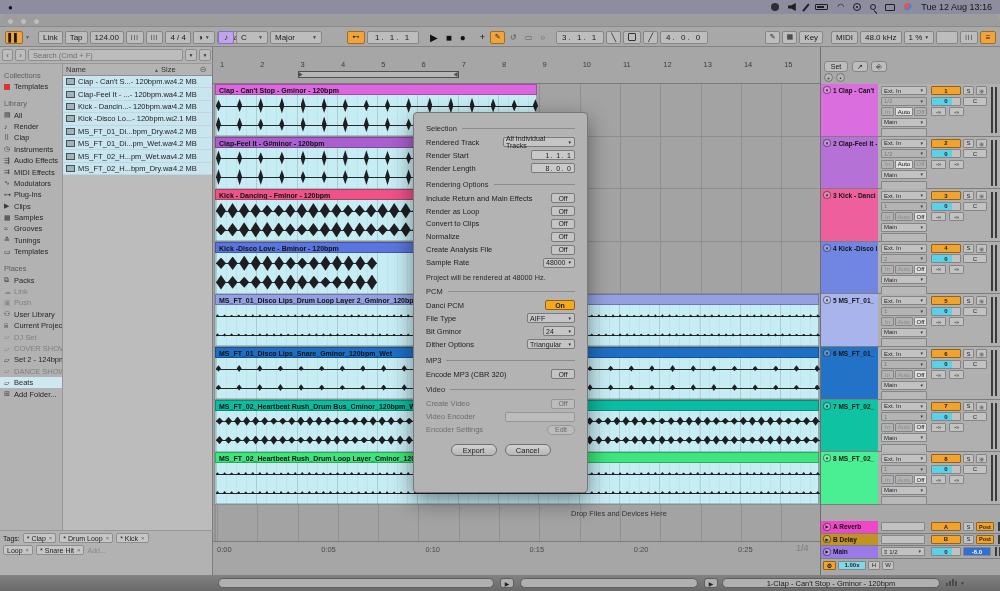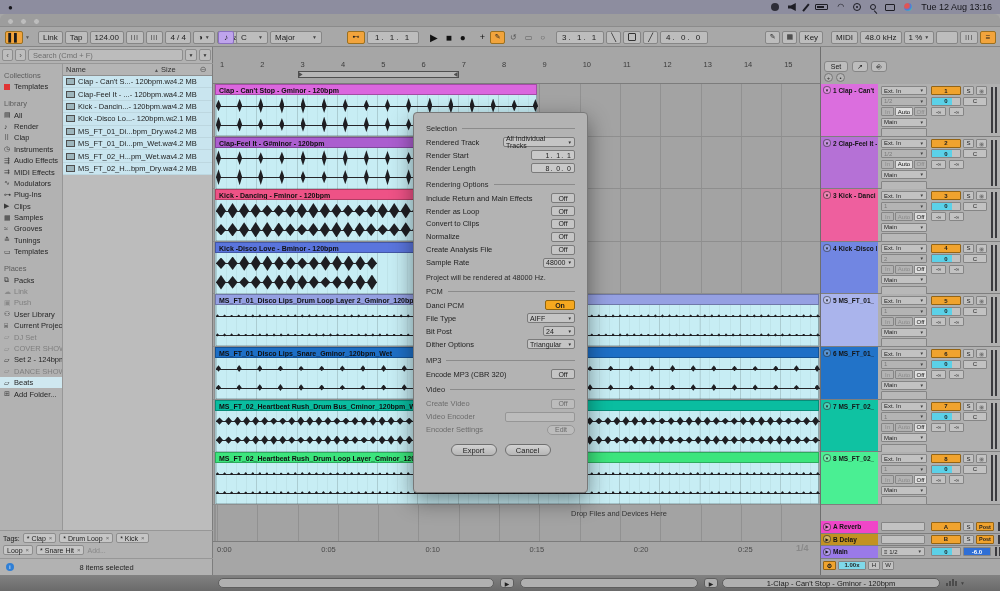--- a/index.html
+++ b/index.html
@@ -409,24 +409,20 @@
         <div class="tag-chip">* Clap<div class="tag-x">×</div></div>
         <div class="tag-chip">* Drum Loop<div class="tag-x">×</div></div>
         <div class="tag-chip">* Kick<div class="tag-x">×</div></div>
       </div>
       <div class="tag-line">
         <div class="tag-chip">Loop<div class="tag-x">×</div></div>
         <div class="tag-chip">* Snare Hit<div class="tag-x">×</div></div>
         <div class="tag-add">Add...</div>
       </div>
     </div>
-  <div id="browser-status">
-    <span id="info-dot">i</span>
-    <span id="sel-count">8 items selected</span>
-  </div>
 </div>
 
 <div id="arrange">
   <div id="bar-ruler">
       <div class="bar-num" style="left: 7px;">1</div>
       <div class="bar-num" style="left: 47.3px;">2</div>
       <div class="bar-num" style="left: 87.6px;">3</div>
       <div class="bar-num" style="left: 127.9px;">4</div>
       <div class="bar-num" style="left: 168.2px;">5</div>
       <div class="bar-num" style="left: 208.5px;">6</div>
@@ -1647,21 +1643,21 @@
         <div class="ctl on" style="width: 30px;">On</div>
       </div>
       <div class="dlg-row">
         <div>File Type</div>
         <div class="ctl dd" style="width: 48px;">
           <div>AIFF</div>
           <div class="car">▼</div>
         </div>
       </div>
       <div class="dlg-row">
-        <div>Bit Post</div>
+        <div>Bit Gminor</div>
         <div class="ctl dd" style="width: 32px;">
           <div>24</div>
           <div class="car">▼</div>
         </div>
       </div>
       <div class="dlg-row">
         <div>Dither Options</div>
         <div class="ctl dd" style="width: 48px;">
           <div>Triangular</div>
           <div class="car">▼</div>

